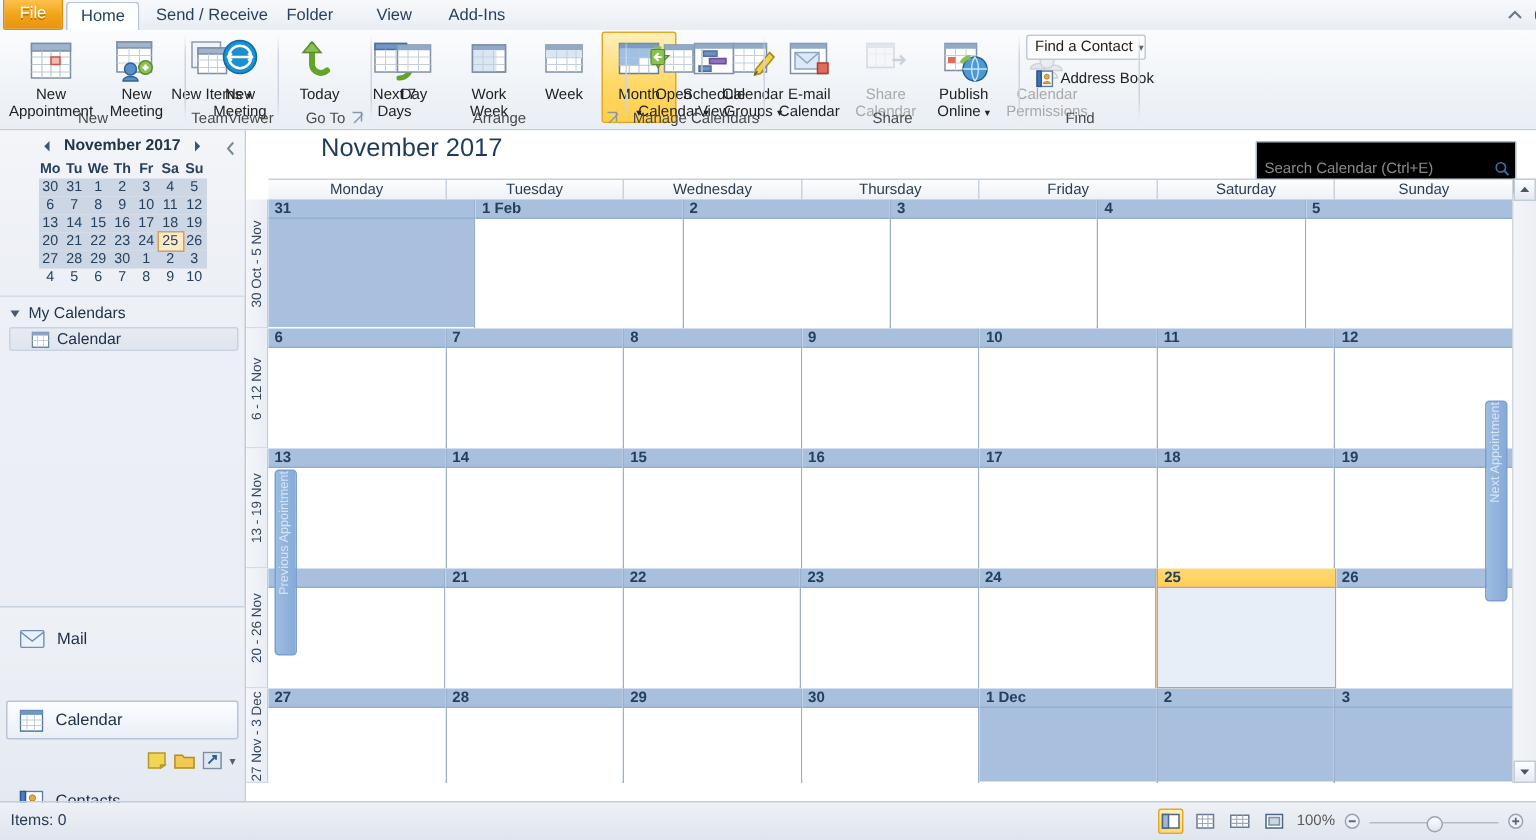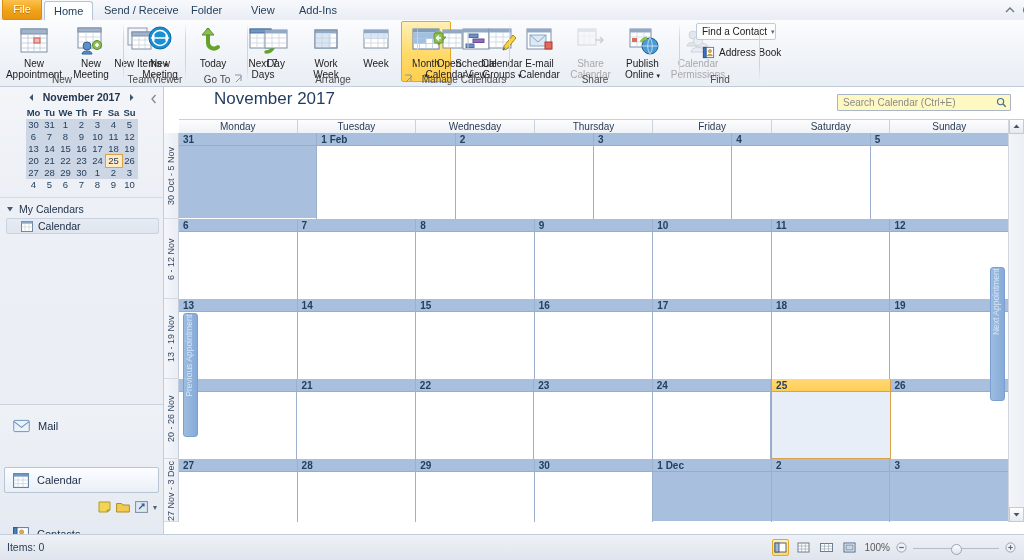--- a/index.html
+++ b/index.html
@@ -88,22 +88,22 @@
     padding-left:8px;font-size:11px;color:#20314a;cursor:pointer;border:1px solid transparent;border-radius:2px;}
   .modbtn.sel{background:linear-gradient(180deg,#fcfdff,#eaeff7);border:1px solid #b9c5d6;}
   .modicons{position:absolute;right:6px;bottom:22px;display:flex;align-items:center;gap:5px;}
 
   
   .calwrap{position:absolute;left:164px;top:87px;width:860px;height:448px;background:#fff;}
   .calhead{position:absolute;left:0;top:0;width:860px;height:32px;background:#fff;}
   .nav-arrows{position:absolute;left:9px;top:10px;display:flex;gap:10px;}
   .monthtitle{position:absolute;left:50px;top:2px;font-size:17px;color:#1f3b5c;white-space:nowrap;}
   .searchbox{position:absolute;right:13px;top:7px;width:174px;height:17px;
-    border:1px solid #a9b6c9;background:#fef9c3;border-radius:1px;box-sizing:border-box;
-    display:flex;align-items:center;padding:7px 3px;cursor:text;}
+    border:1px solid #a9b6c9;background:#000000;border-radius:1px;box-sizing:border-box;
+    display:flex;align-items:center;padding:17px 3px;cursor:text;}
   .searchbox .ph{flex:1;font-size:10px;color:#8a8a8a;padding-left:2px;}
 
   .dayhdrs{position:absolute;left:15px;top:32px;width:829px;height:13px;
     background:linear-gradient(180deg,#fdfdfe,#eef1f6);border-top:1px solid #c7d0dd;
     border-bottom:1px solid #a9bcd4;display:flex;}
   .dayhdrs div{flex:1;text-align:center;font-size:10px;color:#2a3d55;line-height:13px;
     border-right:1px solid #c9d3e0;box-sizing:border-box;}
   .dayhdrs div:last-child{border-right:none;}
 
   .grid{position:absolute;left:15px;top:46px;width:829px;height:389px;border-top:none;}
@@ -451,21 +451,21 @@
             <path d="M9 28c0-6 14-6 14 0z" fill="#dde3ea" stroke="#9aa4b0"></path>
           </svg>
           <span class="lbl">Calendar<br>Permissions</span>
         </div>
       </div>
       <div class="glabel">Share</div>
       <div class="gsep"></div>
     </div>
 
     <div class="rgroup" style="left:680px;width:80px;">
-      <div class="gitems" style="left:16px;flex-direction:column;height:auto;display:block;">
+      <div class="gitems" style="left:4px;flex-direction:column;height:auto;display:block;">
         <div class="smallbtn findbox" style="margin:2px 0 0 0;width:68px;">
           <span>Find a Contact</span>
           <span style="margin-left:auto;font-size:7px;color:#5a6personal;color:#5a6a7c;">▾</span>
         </div>
         <div class="smallbtn" style="margin:3px 0 0 0;">
           <svg style="width:13px;height:13px;" viewBox="0 0 14 14">
             <rect x="1.5" y="1.5" width="11" height="11" fill="#fff" stroke="#5a7ba3"></rect>
             <rect x="1.5" y="1.5" width="3" height="11" fill="#3f72b5" stroke="#2c558d"></rect>
             <circle cx="8.5" cy="5.5" r="1.8" fill="#e0a84a" stroke="#a87c23" stroke-width=".6"></circle>
             <path d="M5.8 10.5c0-2 5.4-2 5.4 0z" fill="#e0a84a" stroke="#a87c23" stroke-width=".6"></path>

